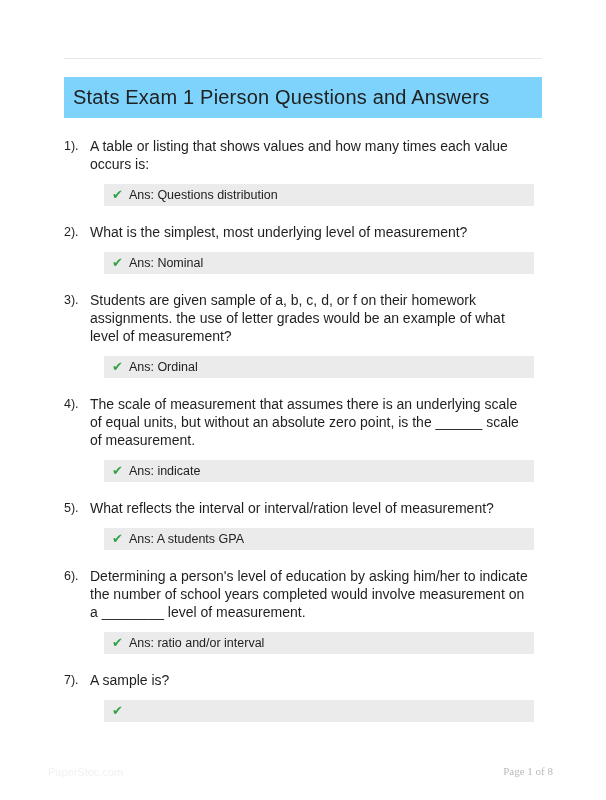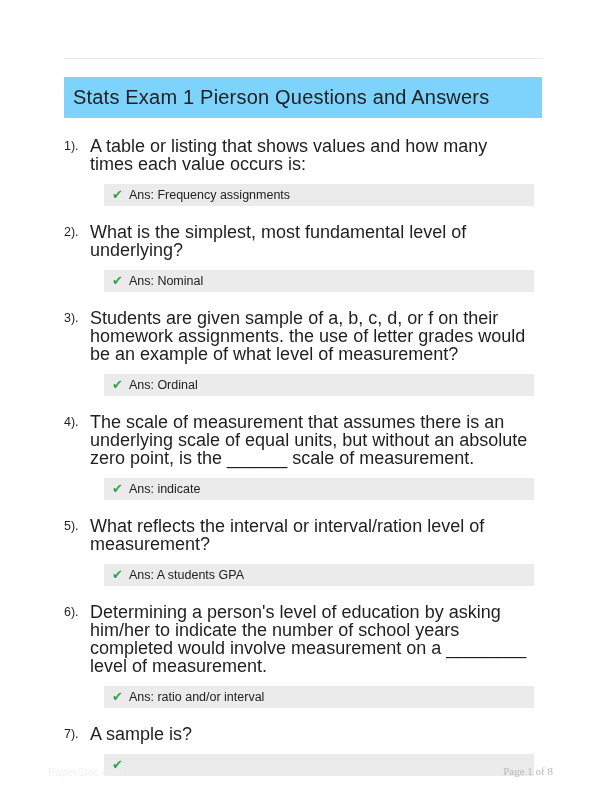--- a/index.html
+++ b/index.html
@@ -51,21 +51,21 @@
   .q-num {
     flex: 0 0 26px;
     font-size: 12.5px;
     line-height: 18px;
     color: #1f1f1f;
   }
   .q-text {
     margin: 0;
     flex: 1;
     max-width: 438px;
-    font-size: 18px;
+    font-size: 14px;
     line-height: 18px;
     color: #1f1f1f;
   }
   .answer-box {
     margin-top: 11px;
     margin-left: 40px;
     width: 430px;
     box-sizing: border-box;
     background: #ebebeb;
     padding: 2px 8px;
@@ -110,28 +110,28 @@
       <h1>Stats Exam 1 Pierson Questions and Answers</h1>
     </div>
     <div id="questions-container">
   <section class="question-block">
     <div class="q-row first">
       <span class="q-num">1).</span>
       <p class="q-text">A table or listing that shows values and how many times each value occurs is:</p>
     </div>
     <div class="answer-box">
       <span class="check-icon">✔</span>
-      <span class="answer-text">Ans: Frequency assignments</span>
+      <span class="answer-text">Ans: Questions distribution</span>
     </div>
   </section>
 
   <section class="question-block">
     <div class="q-row">
       <span class="q-num">2).</span>
-      <p class="q-text">What is the simplest, most fundamental level of underlying?</p>
+      <p class="q-text">What is the simplest, most underlying level of measurement?</p>
     </div>
     <div class="answer-box">
       <span class="check-icon">✔</span>
       <span class="answer-text">Ans: Nominal</span>
     </div>
   </section>
 
   <section class="question-block">
     <div class="q-row">
       <span class="q-num">3).</span>

